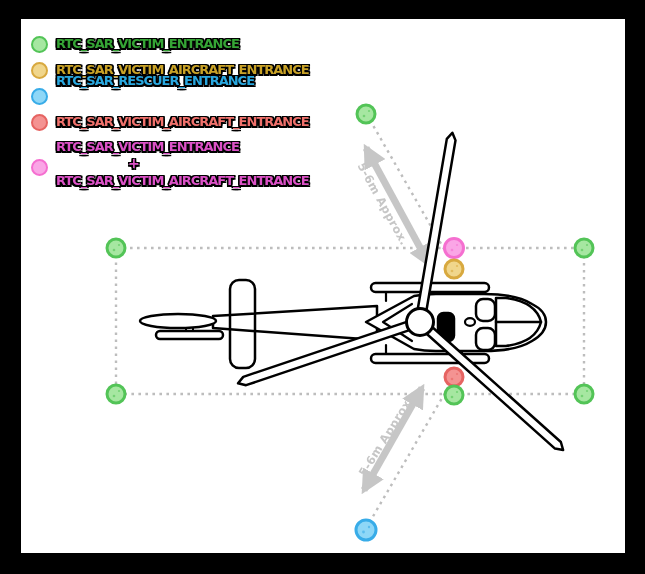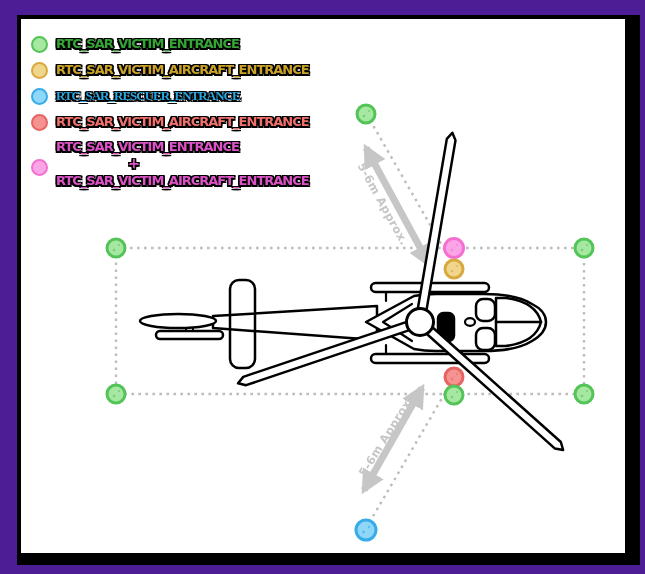--- a/index.html
+++ b/index.html
@@ -1,16 +1,16 @@
 <!DOCTYPE html>
 <html><head>
 <meta charset="utf-8">
 <style>
   html,body{margin:0;padding:0;background:#fff;}
-  #stage{position:relative;width:645px;height:574px;background:#4c1d95;overflow:hidden;
+  #stage{position:relative;width:645px;height:574px;background:#000000;overflow:hidden;
          font-family:"DejaVu Sans","Liberation Sans",sans-serif;}
   
   .frame{position:absolute;left:17px;top:15px;width:604px;height:534px;background:#fff;
          border:4px solid #000;border-right-width:15px;border-bottom-width:12px;}
   
   #draw{position:absolute;left:0;top:0;width:645px;height:574px;}
 
   
   .legend-dot{position:absolute;width:13px;height:13px;border-radius:50%;border:2.5px solid;}
   .legend-label{position:absolute;font-size:13px;font-weight:bold;letter-spacing:-1px;
@@ -37,21 +37,21 @@
   <div class="frame"></div>
 
   <div>
     <span class="legend-dot" style="left: 30.5px; top: 35.5px; background-color: rgb(166, 231, 161); border-color: rgb(83, 196, 87);"></span>
     <span class="legend-label" style="left: 56px; top: 37px; color: rgb(53, 164, 53);">RTC_SAR_VICTIM_ENTRANCE</span>
 
     <span class="legend-dot" style="left: 30.5px; top: 61.5px; background-color: rgb(240, 214, 140); border-color: rgb(216, 169, 63);"></span>
     <span class="legend-label" style="left: 56px; top: 63px; color: rgb(201, 162, 39);">RTC_SAR_VICTIM_AIRCRAFT_ENTRANCE</span>
 
     <span class="legend-dot" style="left: 30.5px; top: 87.5px; background-color: rgb(142, 215, 247); border-color: rgb(56, 172, 232);"></span>
-    <span class="legend-label" style="left: 56px; top: 89px; color: rgb(41, 168, 224); font-family: Liberation Serif, serif;">RTC_SAR_RESCUER_ENTRANCE</span>
+    <span class="legend-label" style="left: 56px; top: 74px; color: rgb(41, 168, 224);">RTC_SAR_RESCUER_ENTRANCE</span>
 
     <span class="legend-dot" style="left: 30.5px; top: 113.5px; background-color: rgb(244, 147, 146); border-color: rgb(230, 100, 98);"></span>
     <span class="legend-label" style="left: 56px; top: 115px; color: rgb(240, 113, 108);">RTC_SAR_VICTIM_AIRCRAFT_ENTRANCE</span>
 
     <span class="legend-dot" style="left: 30.5px; top: 158.5px; background-color: rgb(250, 166, 230); border-color: rgb(245, 111, 208);"></span>
     <span class="legend-label" style="left: 56px; top: 140px; color: rgb(220, 82, 199);">RTC_SAR_VICTIM_ENTRANCE</span>
     <span class="legend-plus" style="left: 128px; top: 156px; color: rgb(220, 82, 199);">+</span>
     <span class="legend-label" style="left: 56px; top: 174px; color: rgb(220, 82, 199);">RTC_SAR_VICTIM_AIRCRAFT_ENTRANCE</span>
   </div>
 

